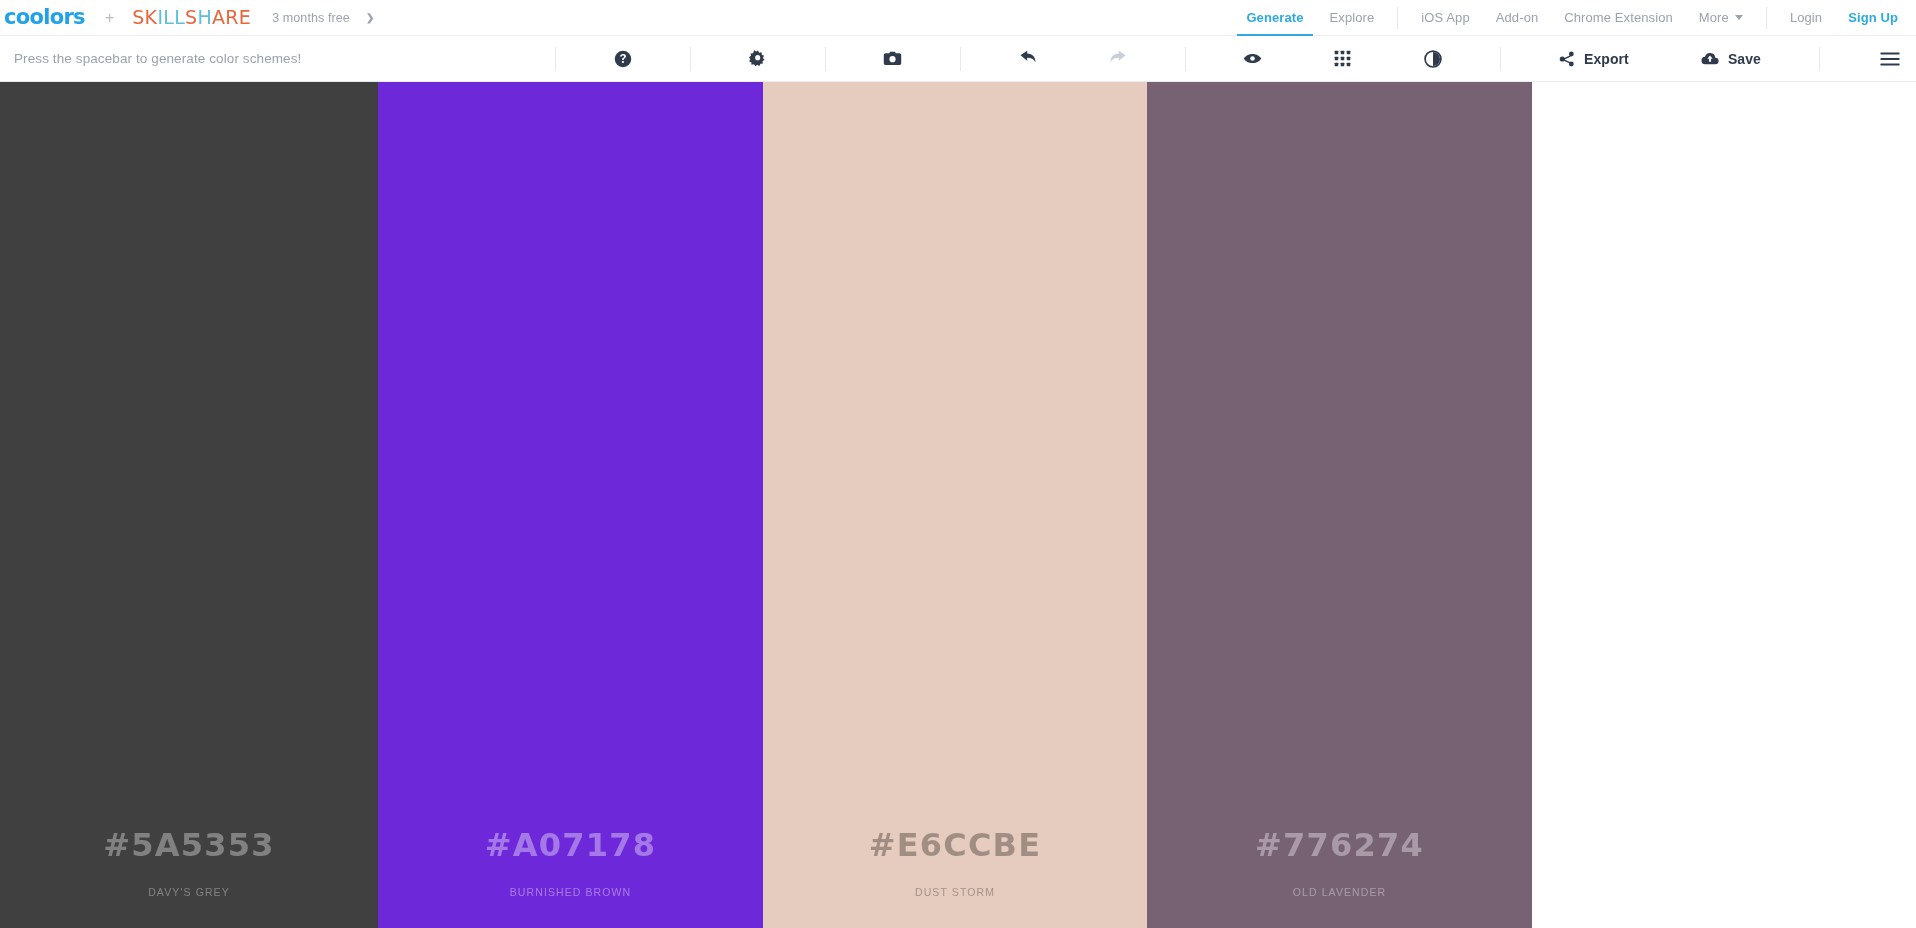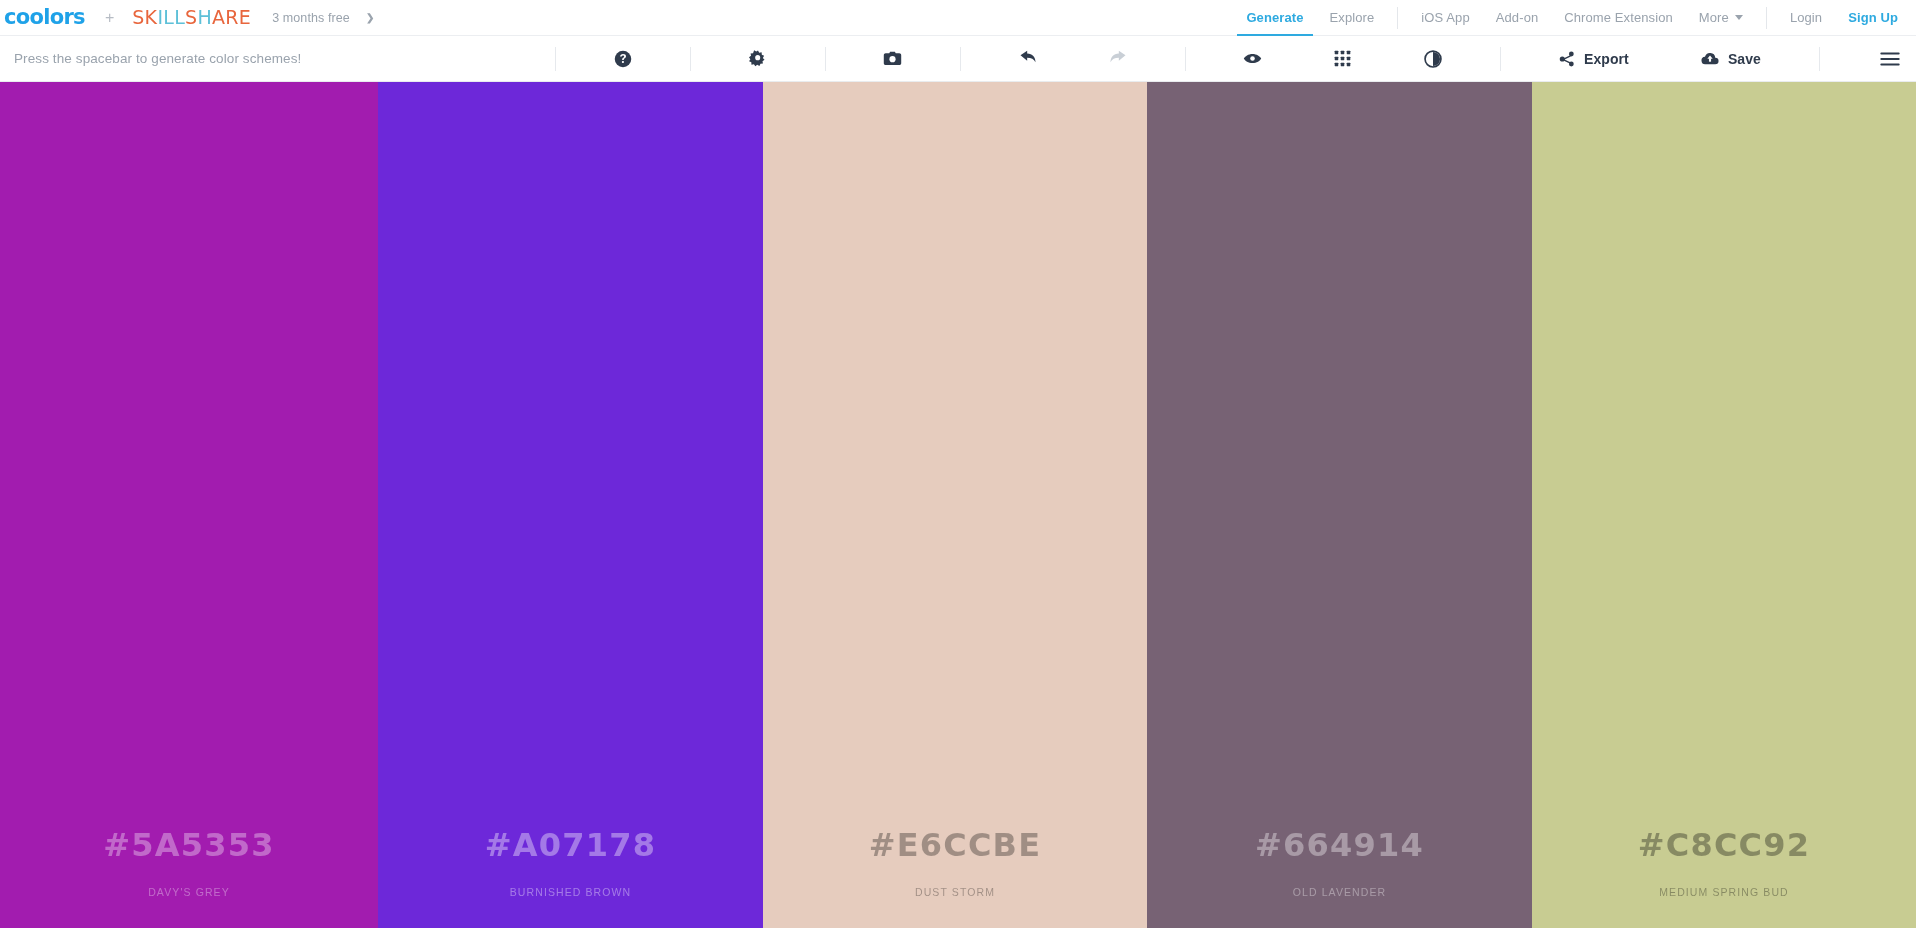--- a/index.html
+++ b/index.html
@@ -375,33 +375,29 @@
         <line x1="2.5" y1="6" x2="21.5" y2="6"></line>
         <line x1="2.5" y1="12" x2="21.5" y2="12"></line>
         <line x1="2.5" y1="18" x2="21.5" y2="18"></line>
       </svg>
     </div>
 
   </div>
 </div>
 
 <div class="palette" id="palette">
-    <div class="swatch" style="background: #a21caf; width: 378px; flex: 0 0 378px; color: rgba(255, 255, 255, 0.34);">
+    <div class="swatch" style="background: #404040; width: 378px; flex: 0 0 378px; color: rgba(255, 255, 255, 0.34);">
       <div class="sw-hex">#5A5353</div>
       <div class="sw-name">DAVY'S GREY</div>
     </div>
     <div class="swatch" style="background: #6d28d9; width: 385px; flex: 0 0 385px; color: rgba(255, 255, 255, 0.38);">
       <div class="sw-hex">#A07178</div>
       <div class="sw-name">BURNISHED BROWN</div>
     </div>
     <div class="swatch" style="background: rgb(230, 204, 190); width: 384px; flex: 0 0 384px; color: rgba(0, 0, 0, 0.3);">
       <div class="sw-hex">#E6CCBE</div>
       <div class="sw-name">DUST STORM</div>
     </div>
     <div class="swatch" style="background: rgb(119, 98, 116); width: 385px; flex: 0 0 385px; color: rgba(255, 255, 255, 0.36);">
-      <div class="sw-hex">#664914</div>
+      <div class="sw-hex">#776274</div>
       <div class="sw-name">OLD LAVENDER</div>
     </div>
-    <div class="swatch" style="background: rgb(200, 204, 146); width: 384px; flex: 0 0 384px; color: rgba(0, 0, 0, 0.32);">
-      <div class="sw-hex">#C8CC92</div>
-      <div class="sw-name">MEDIUM SPRING BUD</div>
-    </div>
   </div>
 
 </body></html>

